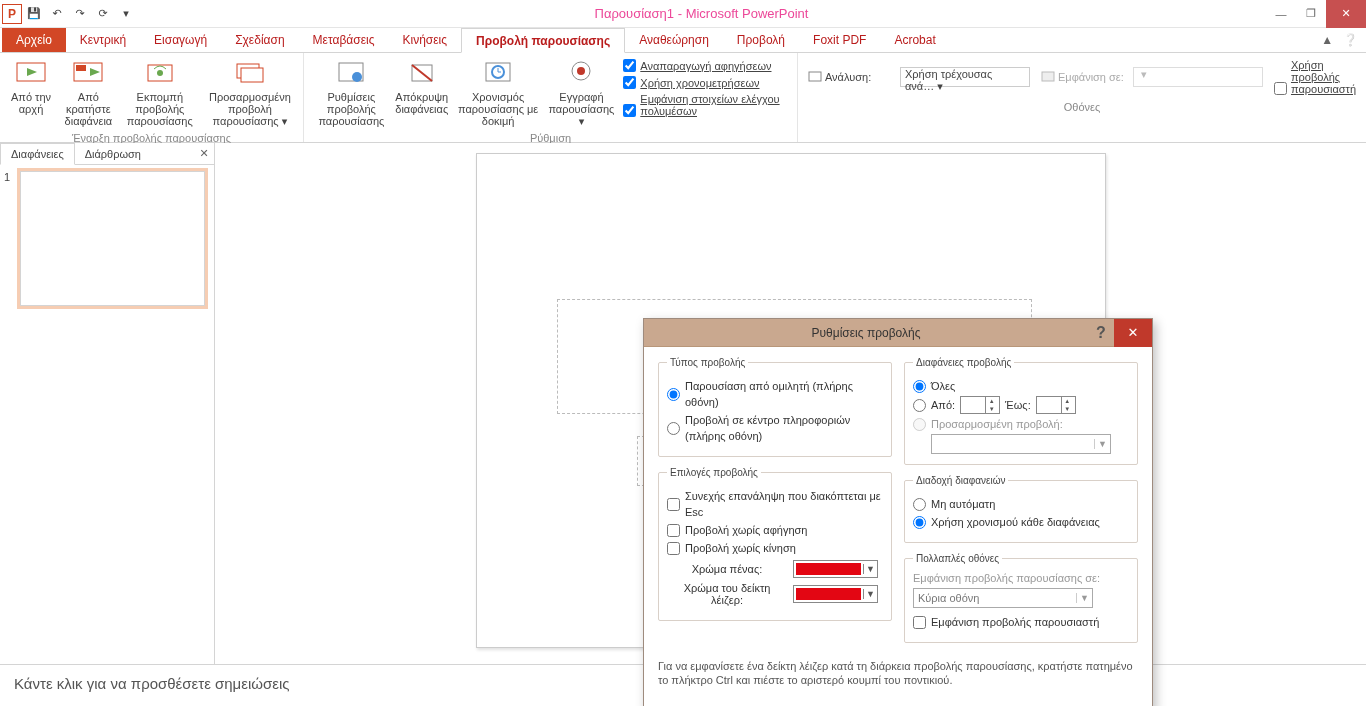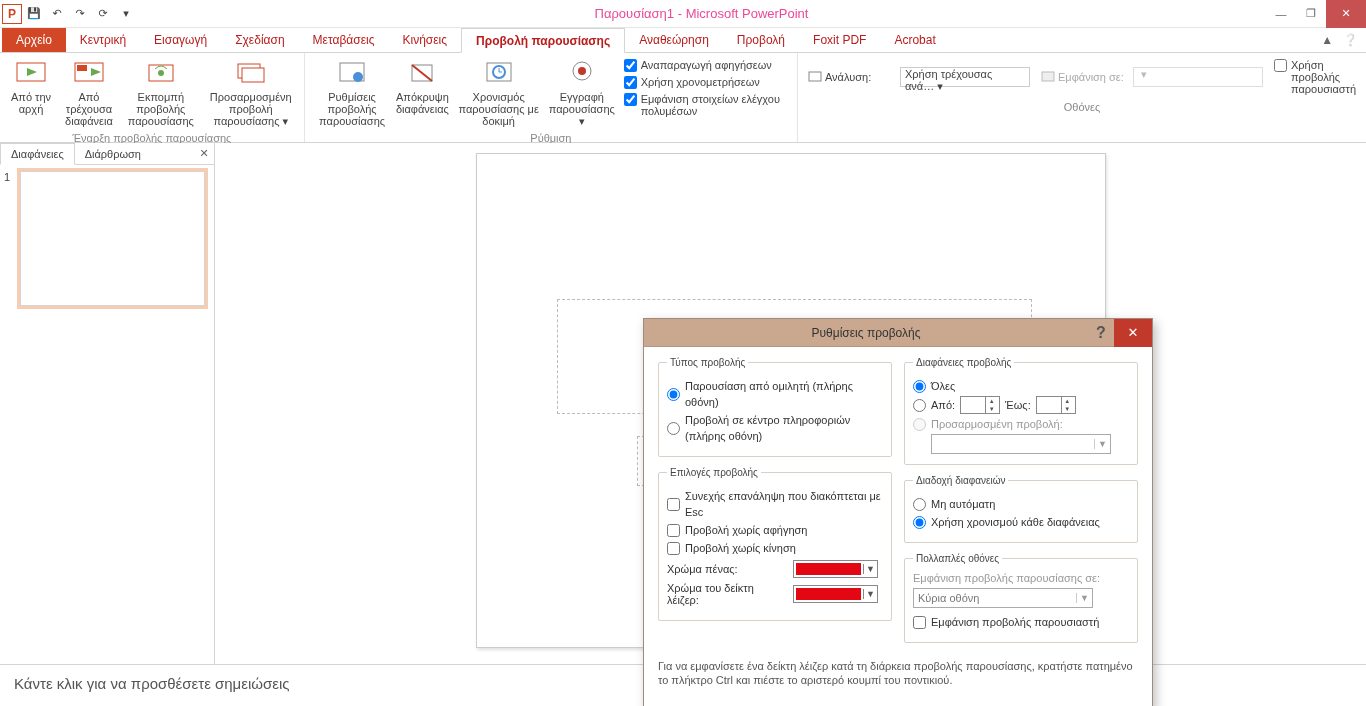--- a/index.html
+++ b/index.html
@@ -23,21 +23,21 @@
 .ribbon-right { margin-left: auto; display: flex; align-items: center; gap: 6px; padding-right: 8px; color: #666; font-size: 12px; }
 
 
 .ribbon { height: 90px; background: #fff; border-bottom: 1px solid #d4d4d4; display: flex; }
 .rgroup { border-right: 1px solid #e5e5e5; padding: 2px 6px 0 6px; display: flex; flex-direction: column; }
 .rgroup-row { display: flex; gap: 4px; flex: 1; }
 .rbtn { display: flex; flex-direction: column; align-items: center; justify-content: flex-start; padding: 2px 4px; font-size: 11px; color: #444; text-align: center; cursor: pointer; min-width: 50px; }
 .rbtn .ic { width: 32px; height: 32px; margin-bottom: 2px; display:flex; align-items:center; justify-content:center; }
 .rgroup-label { font-size: 11px; color: #888; text-align: center; padding: 2px 0 3px; }
 .rchk-col { display: flex; flex-direction: column; gap: 4px; padding: 4px 6px; font-size: 11px; color: #444; }
-.rchk { display: flex; align-items: flex-start; gap: 4px; }
+.rchk { display: flex; align-items: flex-end; gap: 4px; text-decoration: underline; }
 .rchk input { width: 13px; height: 13px; }
 .mon-col { display:flex; flex-direction:row; gap:11px; padding: 4px 4px; font-size:11px; color:#444; }
 .mon-row { display:flex; align-items:center; gap:4px; }
 .mon-row select, .mon-row .fake-sel { font-size:11px; height:20px; border:1px solid #ccc; padding:0 16px 0 4px; background:#fff; min-width:130px; }
 .mon-row .lab { display:flex; align-items:center; gap:3px; min-width:88px; }
 .mon-row .lab.disabled { color:#aaa; }
 
 
 .workspace { display: flex; height: calc(706px - 28px - 25px - 90px - 42px); }
 .side { width: 215px; background: #fff; border-right: 1px solid #d4d4d4; display:flex; flex-direction:column; }
@@ -66,21 +66,21 @@
 .dlg-close { width:38px; height:28px; background:#c0392b; color:#fff; display:flex; align-items:center; justify-content:center; font-size:13px; cursor:pointer; }
 .dlg-body { padding:10px 14px 12px; font-size:11px; color:#333; }
 .dlg-cols { display:flex; gap:12px; }
 .dlg-col { flex:1; }
 fieldset { border:1px solid #d9d0c8; padding:8px 8px 10px; margin-bottom:10px; border-radius:2px; }
 legend { font-size:10px; color:#444; padding: 0 3px; }
 .radio-row, .chk-row { display:flex; align-items:center; gap:5px; margin: 2px 0; line-height:16px; }
 .lbl { cursor:pointer; }
 .lbl-dis { color:#999; }
 .color-row { display:flex; align-items:center; gap:6px; margin:4px 0; }
-.color-row .clabel { width:120px; }
+.color-row .clabel { width:120px;text-align:center; }
 .color-sel { width:85px; height:18px; border:1px solid #888; display:flex; align-items:center; }
 .color-sw { flex:1; height:12px; background:#e30613; margin:0 2px; }
 .color-dd { width:14px; text-align:center; border-left:1px solid #888; font-size:9px; color:#555; }
 .spin { width:40px; height:18px; border:1px solid #888; display:inline-flex; align-items:center; }
 .spin input { border:0; width:24px; font-size:11px; padding:0 2px; }
 .spin .arrows { width:12px; display:flex; flex-direction:column; font-size:6px; color:#555; border-left:1px solid #888; }
 .spin .arrows span { height:8px; text-align:center; line-height:8px; cursor:pointer; }
 .combo { width:180px; height:20px; border:1px solid #aaa; display:flex; align-items:center; font-size:11px; color:#777; }
 .combo span:first-child { flex:1; padding:0 4px; }
 .combo .dd { width:16px; text-align:center; border-left:1px solid #ccc; color:#999; font-size:9px; }
@@ -138,21 +138,21 @@
 αρχή</span>
       </div>
       <div class="rbtn">
         <div class="ic">
             <svg width="32" height="28">
               <rect x="2" y="4" width="28" height="18" fill="#fff" stroke="#d24726"></rect>
               <rect x="4" y="6" width="10" height="6" fill="#d24726"></rect>
               <polygon points="18,9 28,13 18,17" fill="#6aa84f"></polygon>
             </svg>
           </div>
-        <span style="white-space:pre-line">Από τρέχουσα
+        <span style="white-space:pre-line">Από κρατήστε
 διαφάνεια</span>
       </div>
       <div class="rbtn">
         <div class="ic">
             <svg width="32" height="28">
               <rect x="4" y="6" width="24" height="16" fill="#fff" stroke="#d24726"></rect>
               <circle cx="16" cy="14" r="3" fill="#6aa84f"></circle>
               <path d="M10 10 q6 -6 12 0" fill="none" stroke="#6aa84f"></path>
             </svg>
           </div>

